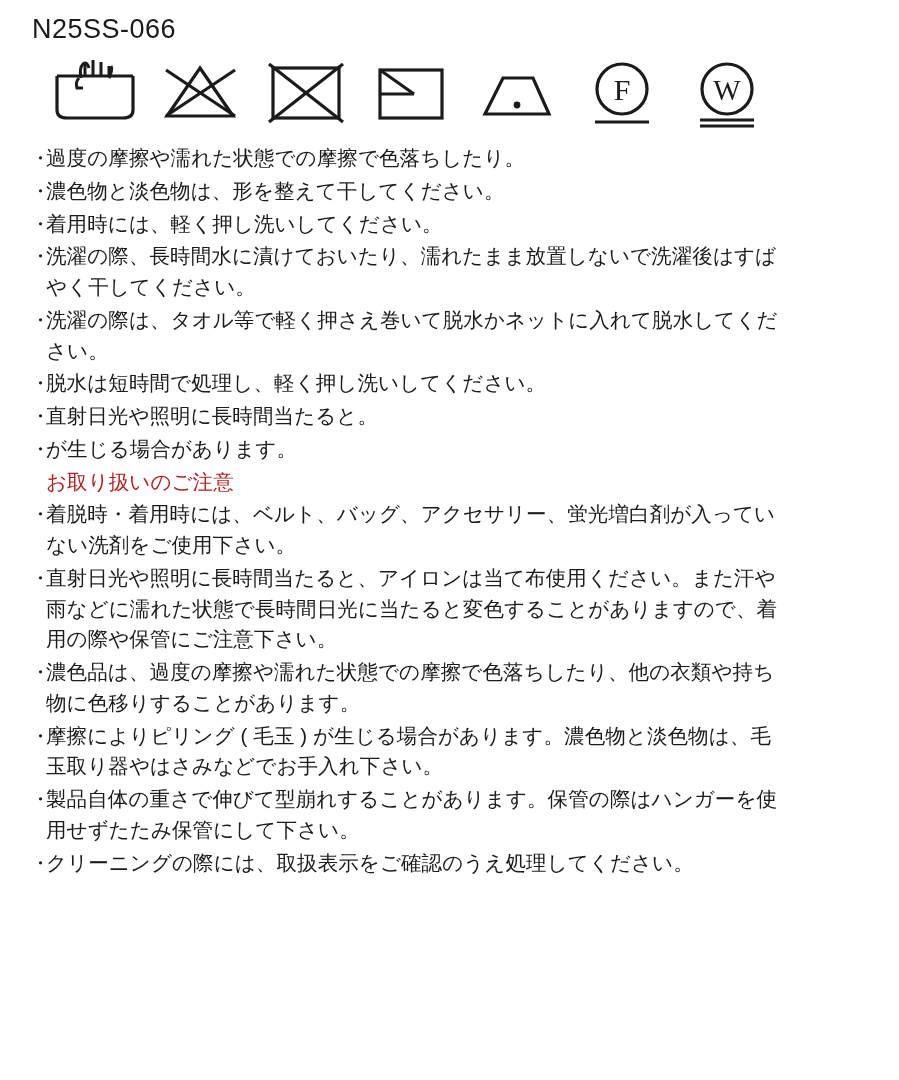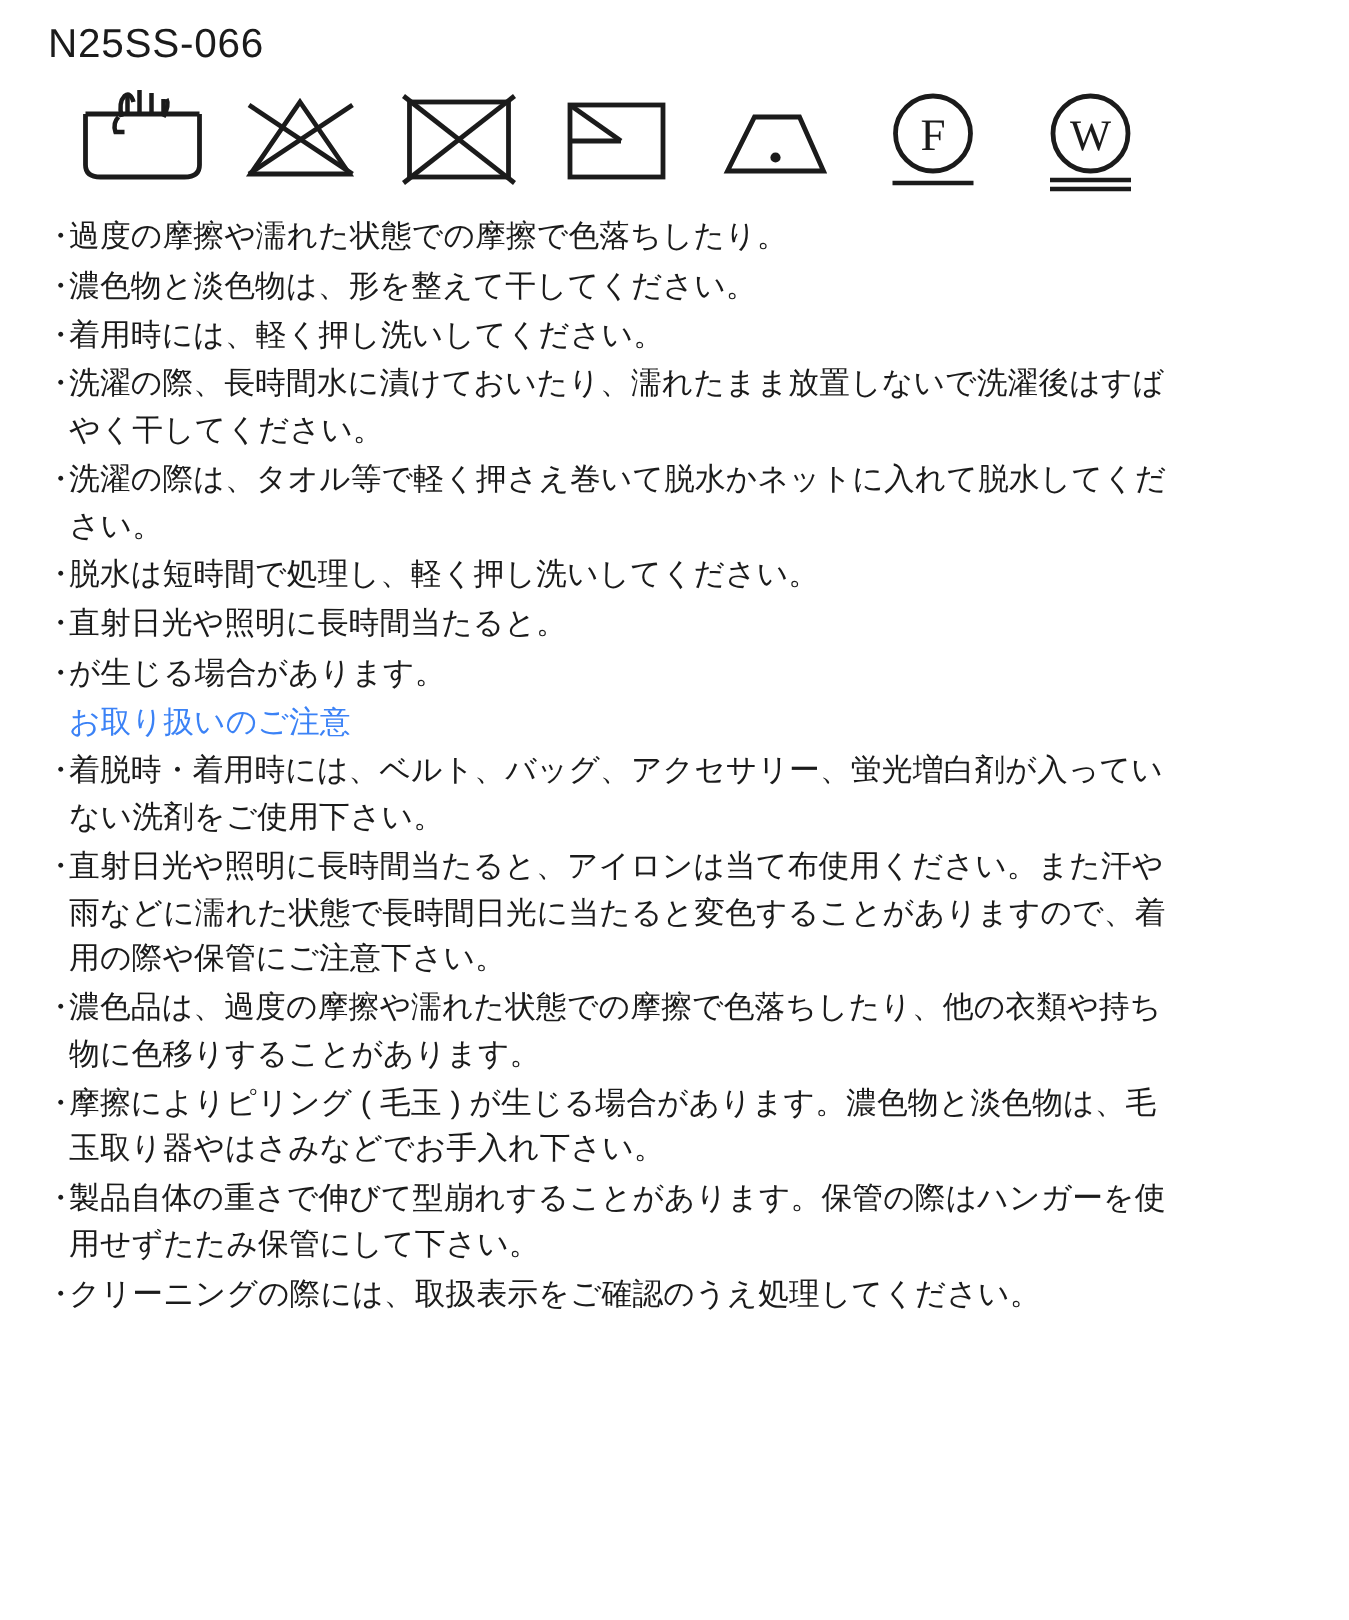--- a/index.html
+++ b/index.html
@@ -65,21 +65,21 @@
     font-size: 20.5px;
     line-height: 1.50;
   }
   .item-text {
     flex: 1 1 auto;
     text-indent: 0;
   }
   .section-heading {
     font-size: 20.5px;
     line-height: 1.50;
-    color: #3b82f6;
+    color: #b91c1c;
     margin: 2px 0 2px 16px;
     letter-spacing: 0.1px;
   }
 </style>
 </head>
 <body>
 
 <div class="page">
 
   <div class="doc-title">N25SS-066</div>

